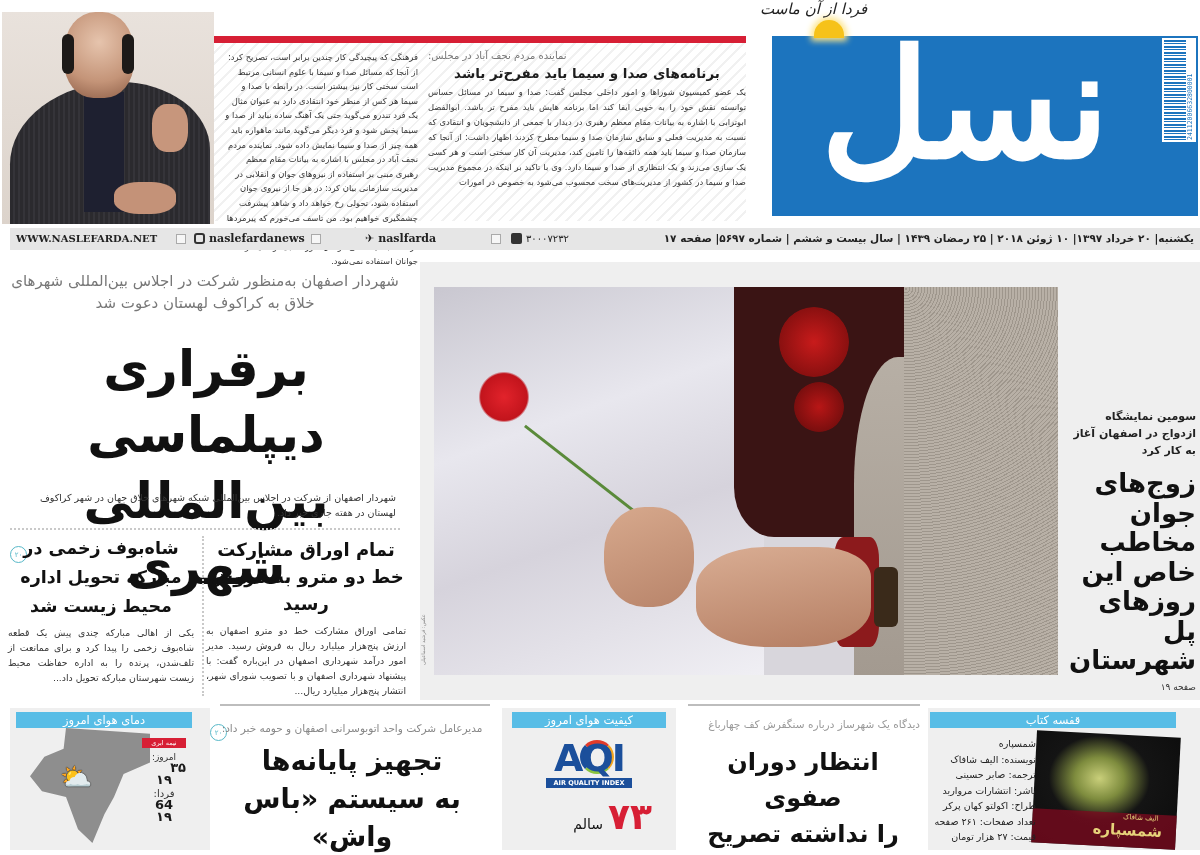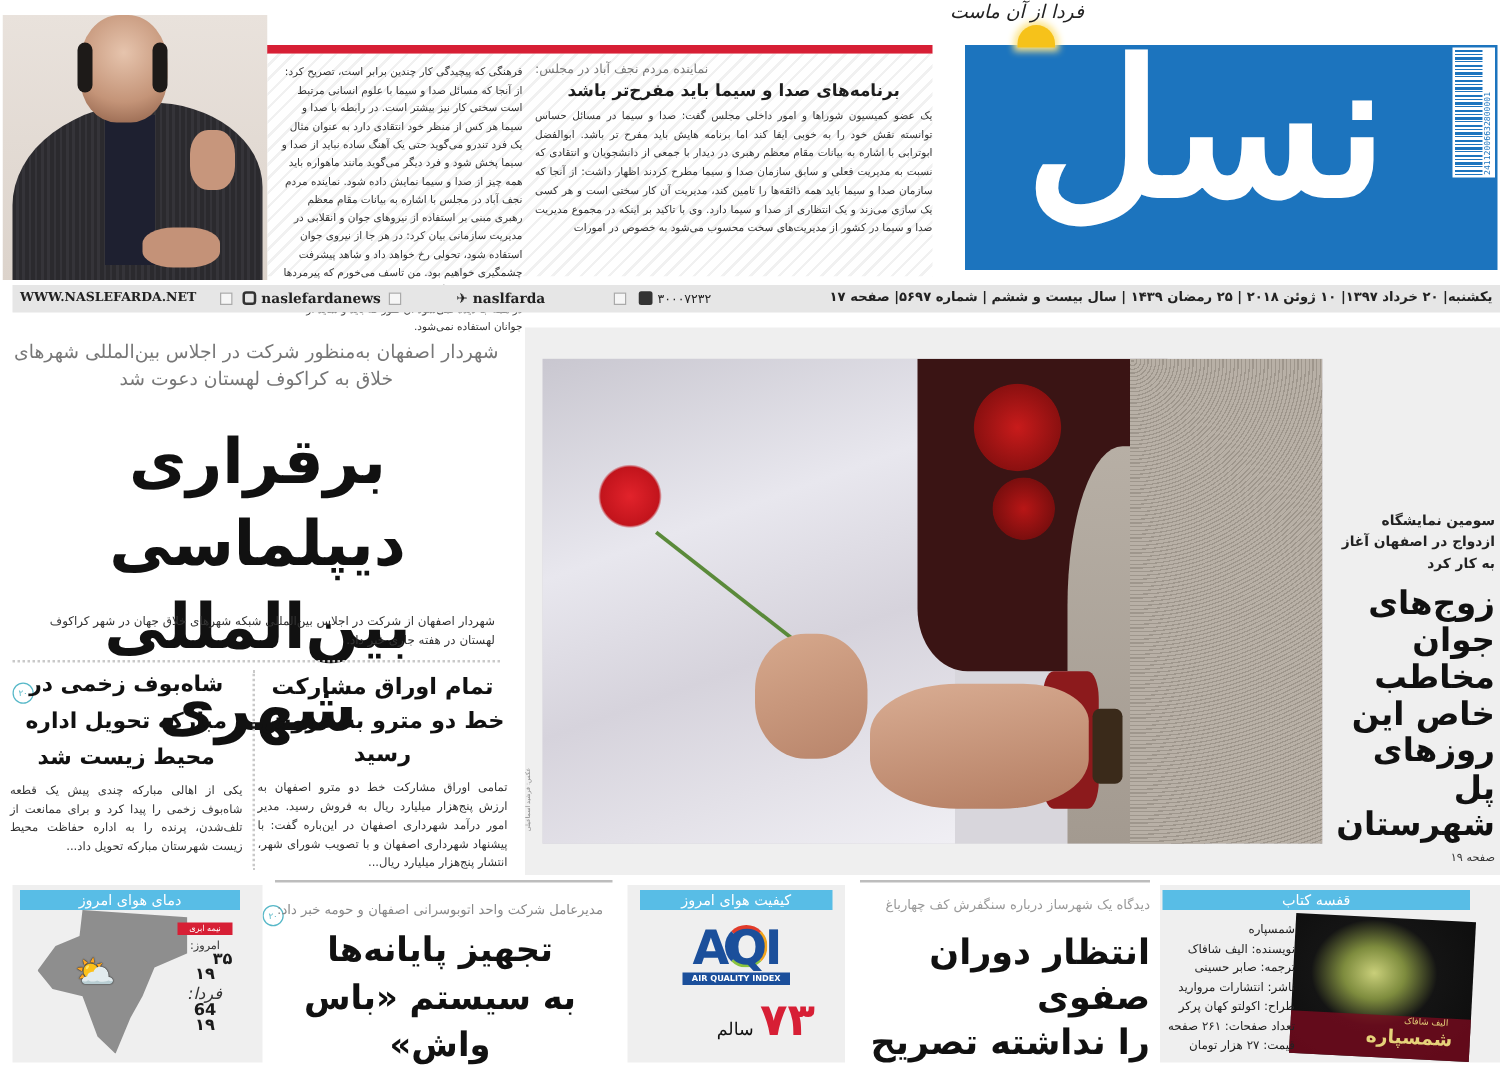--- a/index.html
+++ b/index.html
@@ -209,21 +209,21 @@
 
 <div class="abs bottom-panel" style="left:10px;width:200px;">
   <div class="blue-label" style="position:absolute;left:6px;top:4px;width:176px;">دمای هوای امروز</div>
   <div class="weather-map"></div>
   <div style="position:absolute;left:50px;top:54px;font-size:26px;color:#fff;text-shadow:0 0 1px #222,0 0 1px #222;">⛅</div>
   <div class="red-tag" style="position:absolute;left:132px;top:30px;width:44px;">نیمه ابری</div>
   <div style="position:absolute;left:132px;top:44px;width:44px;text-align:center;direction:rtl;">
     <div style="font-size:9px;color:#333;">امروز:</div>
     <div style="font-size:13px;font-weight:bold;line-height:12px;text-align:right;">۳۵</div>
     <div style="font-size:13px;font-weight:bold;line-height:12px;">۱۹</div>
-    <div style="font-size:13px;color:#333;margin-top:2px;font-style:italic;">فردا:</div>
+    <div style="font-size:10px;color:#333;margin-top:2px;">فردا:</div>
     <div style="font-size:13px;font-weight:bold;line-height:12px;">64</div>
     <div style="font-size:13px;font-weight:bold;line-height:12px;">۱۹</div>
   </div>
 </div>
 
 <div class="abs gray-rule" style="left:220px;top:704px;width:270px;"></div>
 <div class="abs" style="left:216px;top:722px;width:272px;">
   <div style="font-size:10.5px;color:#888;direction:rtl;text-align:center;">مدیرعامل شرکت واحد اتوبوسرانی اصفهان و حومه خبر داد:</div>
   <div style="font-size:27px;font-weight:bold;color:#111;direction:rtl;text-align:center;line-height:38px;margin-top:8px;">
     <div>تجهیز پایانه‌ها</div>
@@ -241,21 +241,21 @@
   </div>
   <div style="position:absolute;left:30px;top:88px;width:120px;direction:rtl;">
     <span style="font-size: 36px; font-weight: bold; color: rgb(215, 31, 53);" id="aqi-val">۷۳</span>
     <span style="font-size:14px;color:#111;">سالم</span>
   </div>
 </div>
 
 <div class="abs gray-rule" style="left:688px;top:704px;width:232px;"></div>
 <div class="abs" style="left:686px;top:718px;width:234px;">
   <div style="font-size:10.5px;color:#999;direction:rtl;text-align:right;">دیدگاه یک شهرساز درباره سنگفرش کف چهارباغ</div>
-  <div style="font-size:28px;font-weight:bold;color:#111;direction:rtl;text-align:right;line-height:36px;margin-top:14px;">
+  <div style="font-size:24px;font-weight:bold;color:#111;direction:rtl;text-align:center;line-height:36px;margin-top:14px;">
     <div>انتظار دوران صفوی</div>
     <div>را نداشته تصریح</div>
   </div>
 </div>
 <div class="abs page-ref" style="left:692px;top:826px;">۱۹</div>
 
 <div class="abs bottom-panel" style="left:928px;width:272px;">
   <div class="blue-label" style="position:absolute;left:2px;top:4px;width:246px;">قفسه کتاب</div>
   <div class="book-cover">
     <div class="band"></div>

